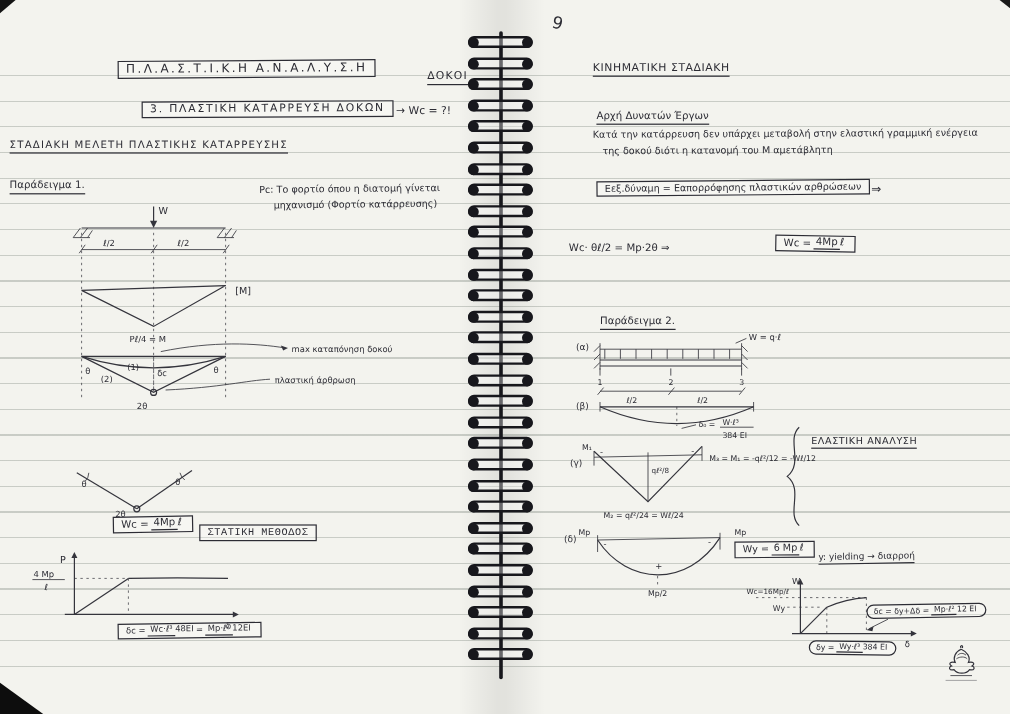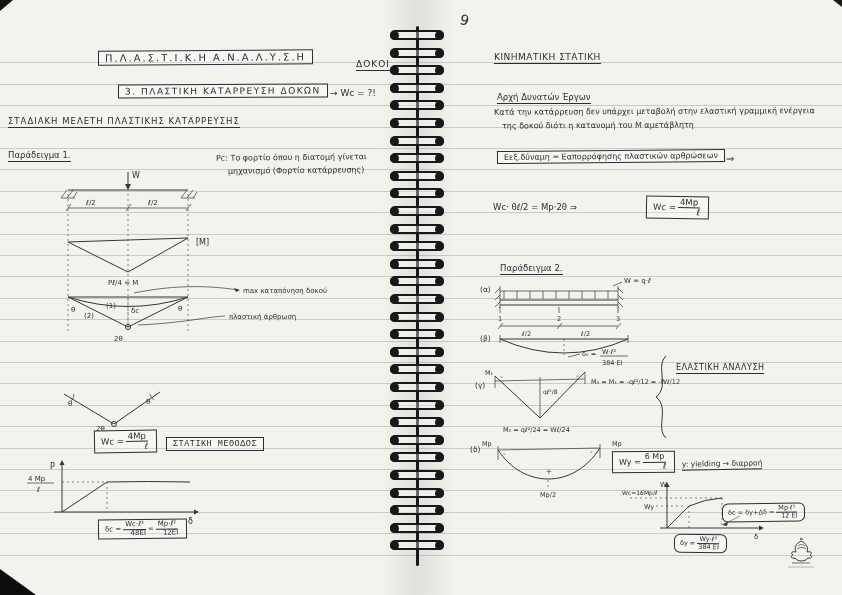--- a/index.html
+++ b/index.html
@@ -23,21 +23,21 @@
   .wire{position:absolute;left:27px;top:-4px;width:3px;height:540px;background:#17171c;border-radius:2px;}
   .coil{position:absolute;left:1px;width:54px;height:10px;box-sizing:border-box;
         border:2.5px solid #17171c;border-radius:7px;background:rgba(255,255,255,0.35);}
   .coil::before,.coil::after{content:"";position:absolute;top:-1px;width:9px;height:9px;border-radius:50%;background:#17171c;}
   .coil::before{left:-2px;} .coil::after{right:-2px;}
   
   .hw{position:absolute;white-space:nowrap;color:#2c2c34;}
   .u{border-bottom:1px solid #2c2c34;padding-bottom:1px;}
   .bx{border:1.2px solid #2c2c34;padding:1px 6px;display:inline-block;background:rgba(255,255,255,0.25);}
   .rbx{border:1.1px solid #2c2c34;border-radius:6px;padding:1px 5px;display:inline-block;background:rgba(255,255,255,0.25);}
-  .fr{display:inline-flex;flex-direction:column;align-items:flex-end;line-height:1.08;vertical-align:middle;margin:0 2px;}
+  .fr{display:inline-flex;flex-direction:row;align-items:flex-start;line-height:1.08;vertical-align:middle;margin:0 2px;}
   .fr .n{border-bottom:1px solid #2c2c34;padding:0 2px;}
   svg.fig{position:absolute;overflow:visible;}
   svg.fig line,svg.fig path,svg.fig polyline,svg.fig circle,svg.fig polygon{stroke:#34343c;fill:none;stroke-width:1;}
   svg.fig .dash{stroke-dasharray:2 3;stroke-width:0.8;opacity:0.75;}
   svg.fig .thin{stroke-width:0.7;}
   svg.fig .fill{fill:#34343c;stroke:none;}
   svg.fig text{font-family:"DejaVu Sans",sans-serif;fill:#2c2c34;stroke:none;}
 </style>
 </head>
 <body>
@@ -146,30 +146,30 @@
           <span class="n">Mp·ℓ²</span>
           <span>12EI</span>
         </span>
     </div>
   </div>
 
   <div style="position:absolute;inset:0;">
 
     <div class="hw" style="left:460px;top:12px;font-size:14px;transform:rotate(14deg);">9</div>
 
-    <div class="hw u" style="left:494px;top:52px;font-size:9px;letter-spacing:0.5px;">ΚΙΝΗΜΑΤΙΚΗ ΣΤΑΤΙΚΗ</div>
+    <div class="hw u" style="left:494px;top:52px;font-size:9px;letter-spacing:0.5px;">ΚΙΝΗΜΑΤΙΚΗ ΣΤΑΔΙΑΚΗ</div>
 
     <div class="hw u" style="left:497px;top:92px;font-size:8.5px;">Αρχή Δυνατών Έργων</div>
     <div class="hw" style="left:494px;top:107px;font-size:8px;transform:rotate(-0.3deg);">Κατά την κατάρρευση δεν υπάρχει μεταβολή στην ελαστική γραμμική ενέργεια</div>
     <div class="hw" style="left:502px;top:121px;font-size:8px;transform:rotate(-0.3deg);">της δοκού διότι η κατανομή του Μ αμετάβλητη</div>
 
     <div class="hw bx" style="left:497px;top:150px;font-size:8px;transform:rotate(-0.5deg);">Eεξ.δύναμη = Eαπορρόφησης πλαστικών αρθρώσεων</div>
     <div class="hw" style="left:726px;top:153px;font-size:10px;">⇒</div>
 
-    <div class="hw" style="left:493px;top:202px;font-size:8.5px;">Wc· θℓ/2 = Mp·2θ  ⇒</div>
+    <div class="hw" style="left:474px;top:202px;font-size:8.5px;">Wc· θℓ/2 = Mp·2θ  ⇒</div>
     <div class="hw bx" style="left:646px;top:196px;font-size:8.5px;transform:rotate(1deg);">
       <span>Wc =</span><span class="fr">
           <span class="n">4Mp</span>
           <span>ℓ</span>
         </span>
     </div>
 
     <div class="hw u" style="left:500px;top:263px;font-size:8.5px;">Παράδειγμα 2.</div>
 
     <svg class="fig" style="left:478px;top:276px;" width="190" height="62" viewBox="0 0 190 62">

